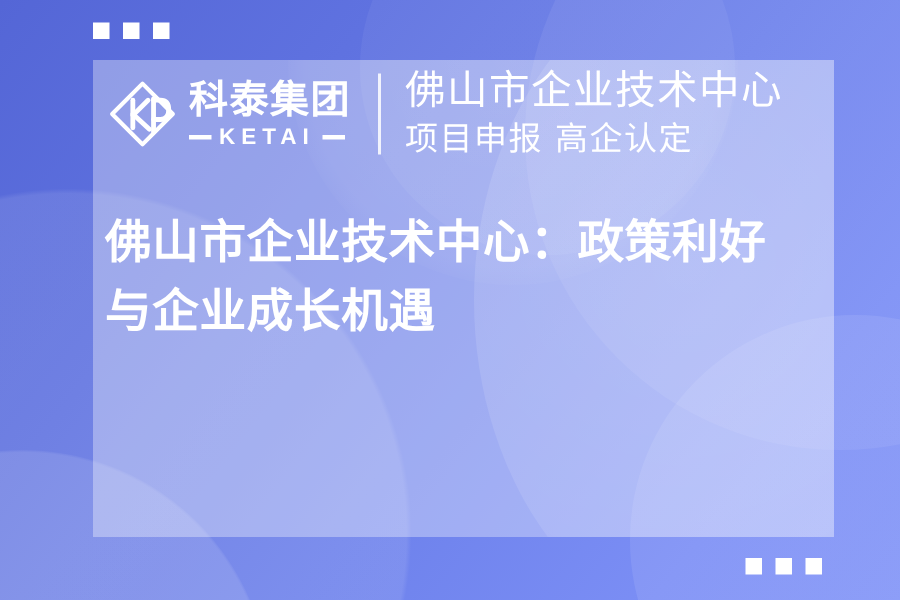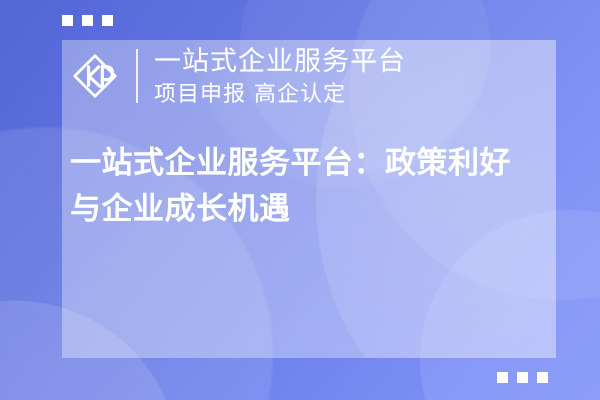--- a/index.html
+++ b/index.html
@@ -244,32 +244,40 @@
             <path d="M36 30 L36 70"></path>
             <path d="M36 52 L58 30"></path>
             <path d="M36 50 L60 72"></path>
           </g>
           <g fill="none" stroke="#ffffff" stroke-width="7" stroke-linecap="round" stroke-linejoin="round">
             <path d="M66 28 L66 76"></path>
             <path d="M66 30 L76 30 Q88 30 88 44 Q88 58 76 58 L66 58"></path>
           </g>
         </svg>
 
+        <span class="logo-words">
+          <span class="logo-cn">科泰集团</span>
+          <span class="logo-en">
+            <span class="rule"></span>
+            <span class="txt">KETAI</span>
+            <span class="rule"></span>
+          </span>
+        </span>
       </div>
 
       <span class="divider-v"></span>
 
       <div class="slogan">
-        <span class="slogan-main">一站式企业服务平台</span>
+        <span class="slogan-main">佛山市企业技术中心</span>
         <span class="slogan-sub">项目申报 高企认定</span>
       </div>
 
     </div>
 
-    <h1 class="headline">一站式企业服务平台：政策利好与企业成长机遇</h1>
+    <h1 class="headline">佛山市企业技术中心：政策利好与企业成长机遇</h1>
   </div>
 
   <div class="dots dots-bottom">
     <span class="dot"></span>
     <span class="dot"></span>
     <span class="dot"></span>
   </div>
 
 </div>
 

